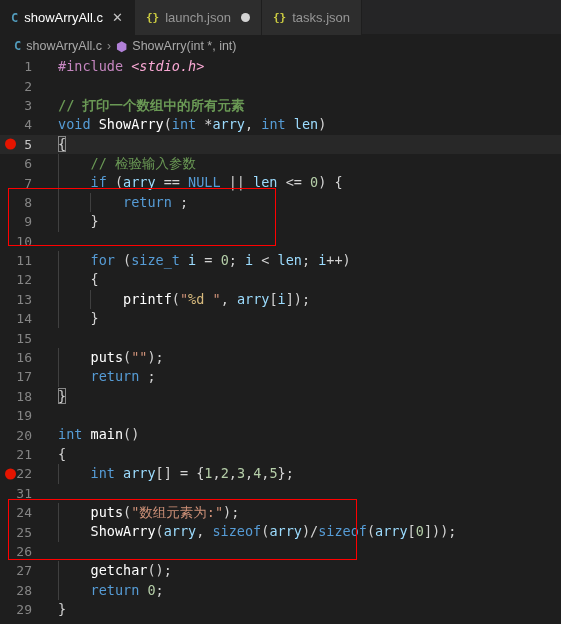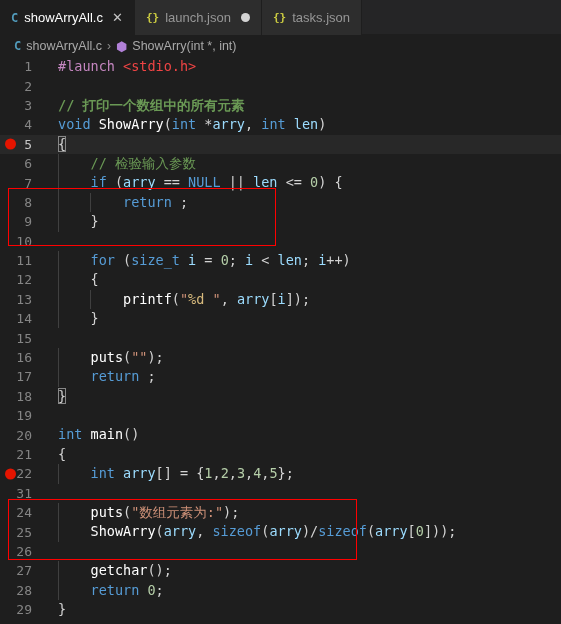--- a/index.html
+++ b/index.html
@@ -136,21 +136,21 @@
   }
 
   
   .kw      { color: #569cd6; }  
   .fn      { color: #ffffff; }  
   .var     { color: #9cdcfe; }  
   .str     { color: #ce9178; }  
   .num     { color: #b5cea8; }  
   .cmt     { color: #6a9955; }  
   .pp      { color: #c586c0; }  
-  .ppp     { color: #ef4444; }  
+  .ppp     { color: #f9a8d4; font-style: italic; }  
   .op      { color: #d4d4d4; }
   .cnst    { color: #569cd6; }  
   .esc     { color: #d7ba7d; }  
 
   
   .bmatch {
     outline: 1px solid #888888;
     outline-offset: -1px;
   }
 
@@ -194,21 +194,21 @@
   <span class="bc-item">
     <span class="bc-cube" style="color:#b180d7;font-size:13px;">⬢</span>
     <span>ShowArry(int *, int)</span>
   </span>
 </div>
 
 <div class="editor">
   <div class="code-rows" id="code-rows">
       <div class="row">
         <div class="gutter"><span>1</span></div>
-        <div class="code" style="padding-left: 6px;"><span class="pp">#launch </span><span class="ppp">&lt;stdio.h&gt;</span></div>
+        <div class="code" style="padding-left: 6px;"><span class="pp">#include </span><span class="ppp">&lt;stdio.h&gt;</span></div>
       </div>
       <div class="row">
         <div class="gutter"><span>2</span></div>
         <div class="code" style="padding-left: 6px;"></div>
       </div>
       <div class="row">
         <div class="gutter"><span>3</span></div>
         <div class="code" style="padding-left: 6px; font-weight: bold;"><span class="cmt">// 打印一个数组中的所有元素</span></div>
       </div>
       <div class="row">

